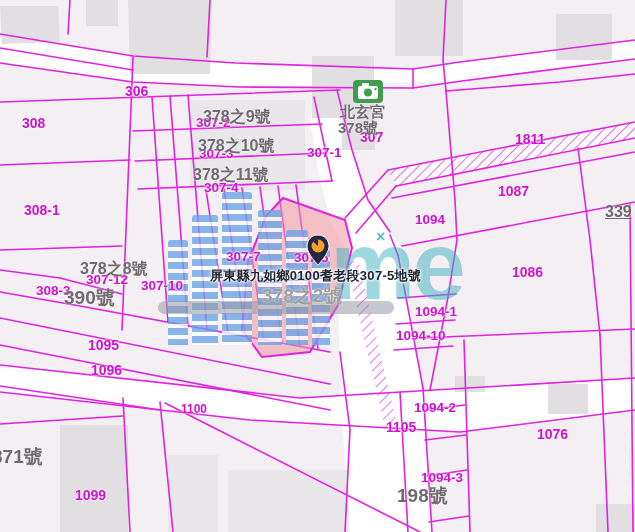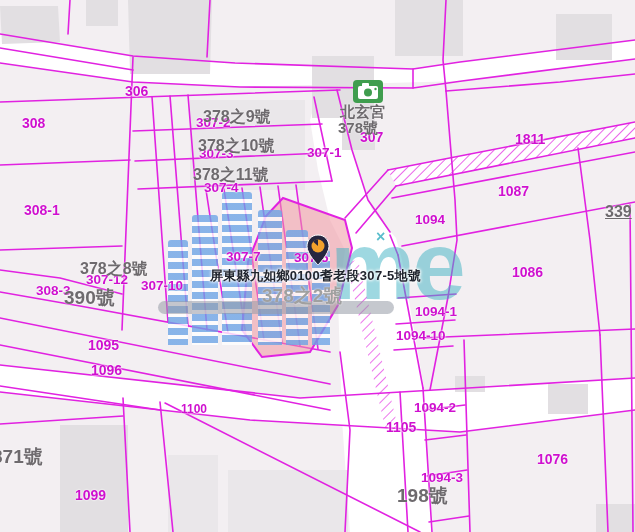--- a/index.html
+++ b/index.html
@@ -194,21 +194,21 @@
     <span class="plabel" style="left: 36px; top: 284px;">308-3</span>
     <span class="plabel" style="left: 141px; top: 279px;">307-10</span>
     <span class="plabel" style="left: 415px; top: 305px;">1094-1</span>
     <span class="plabel" style="left: 396px; top: 329px;">1094-10</span>
     <span class="plabel" style="left: 88px; top: 338px; font-size: 14px;">1095</span>
     <span class="plabel" style="left: 91px; top: 363px; font-size: 14px;">1096</span>
     <span class="plabel" style="left: 181px; top: 403px; font-size: 12px;">1100</span>
     <span class="plabel" style="left: 414px; top: 401px; text-align: right;">1094-2</span>
     <span class="plabel" style="left: 386px; top: 420px; font-size: 14px;">1105</span>
     <span class="plabel" style="left: 421px; top: 471px;">1094-3</span>
-    <span class="plabel" style="left: 537px; top: 452px; font-size: 14px;">1076</span>
+    <span class="plabel" style="left: 537px; top: 427px; font-size: 14px;">1076</span>
     <span class="plabel" style="left: 75px; top: 488px; font-size: 14px;">1099</span>
     <span class="alabel" style="left: 203px; top: 109px; font-size: 16px;">378之9號</span>
     <span class="alabel" style="left: 198px; top: 138px; font-size: 16px;">378之10號</span>
     <span class="alabel" style="left: 193px; top: 167px; font-size: 16px; text-align: center;">378之11號</span>
     <span class="alabel" style="left: 340px; top: 104px; font-size: 15px;">北玄宮</span>
     <span class="alabel" style="left: 338px; top: 120px; font-size: 15px;">378號</span>
     <span class="alabel" style="left: 80px; top: 261px; font-size: 16px;">378之8號</span>
     <span class="alabel" style="left: 64px; top: 288px; font-size: 19px;">390號</span>
     <span class="alabel" style="left: 262px; top: 286px; font-size: 19px; color: rgb(160, 160, 160);">378之2號</span>
     <span class="alabel" style="left: -8px; top: 447px; font-size: 19px;">871號</span>

